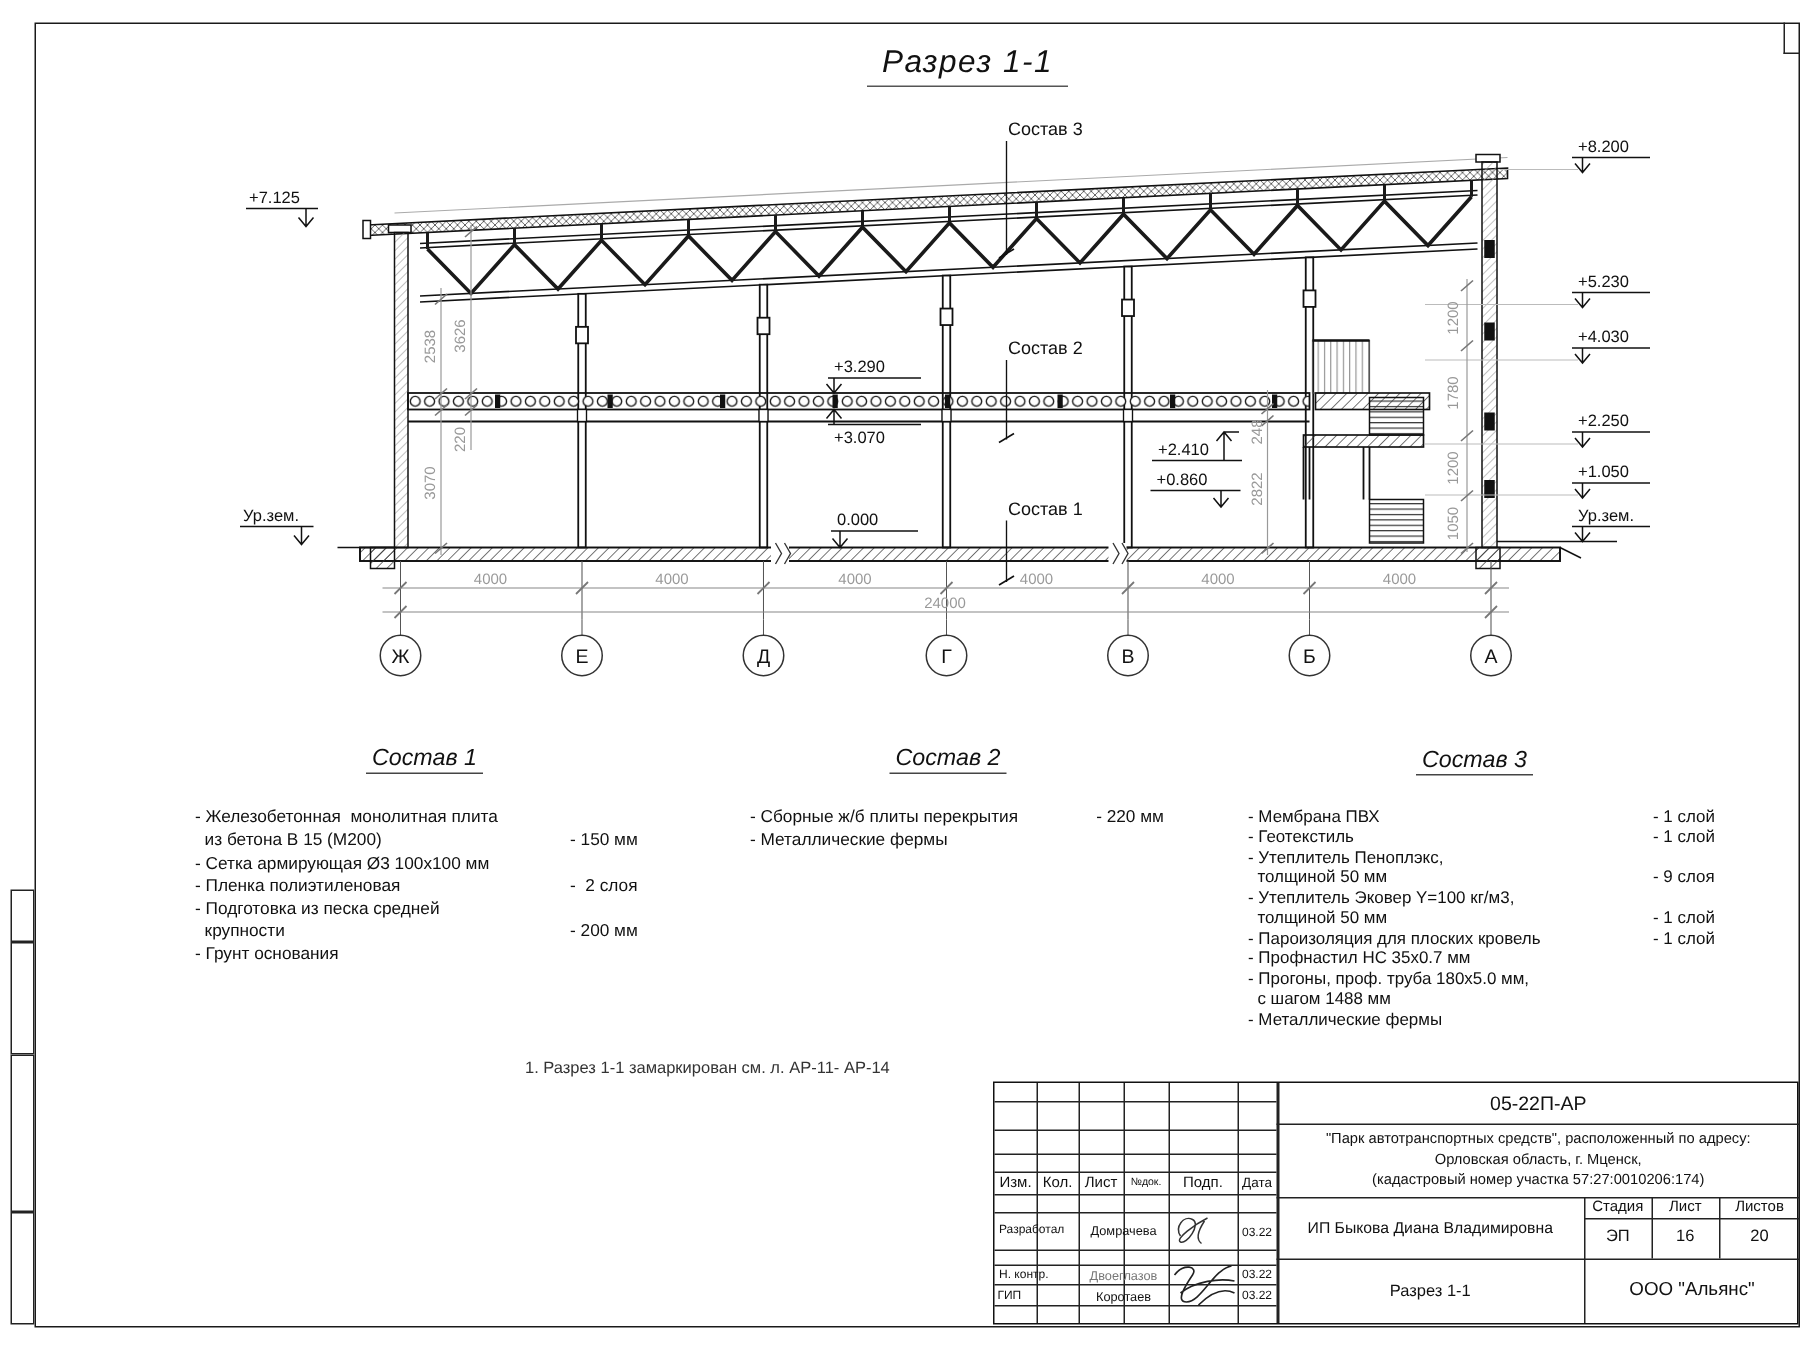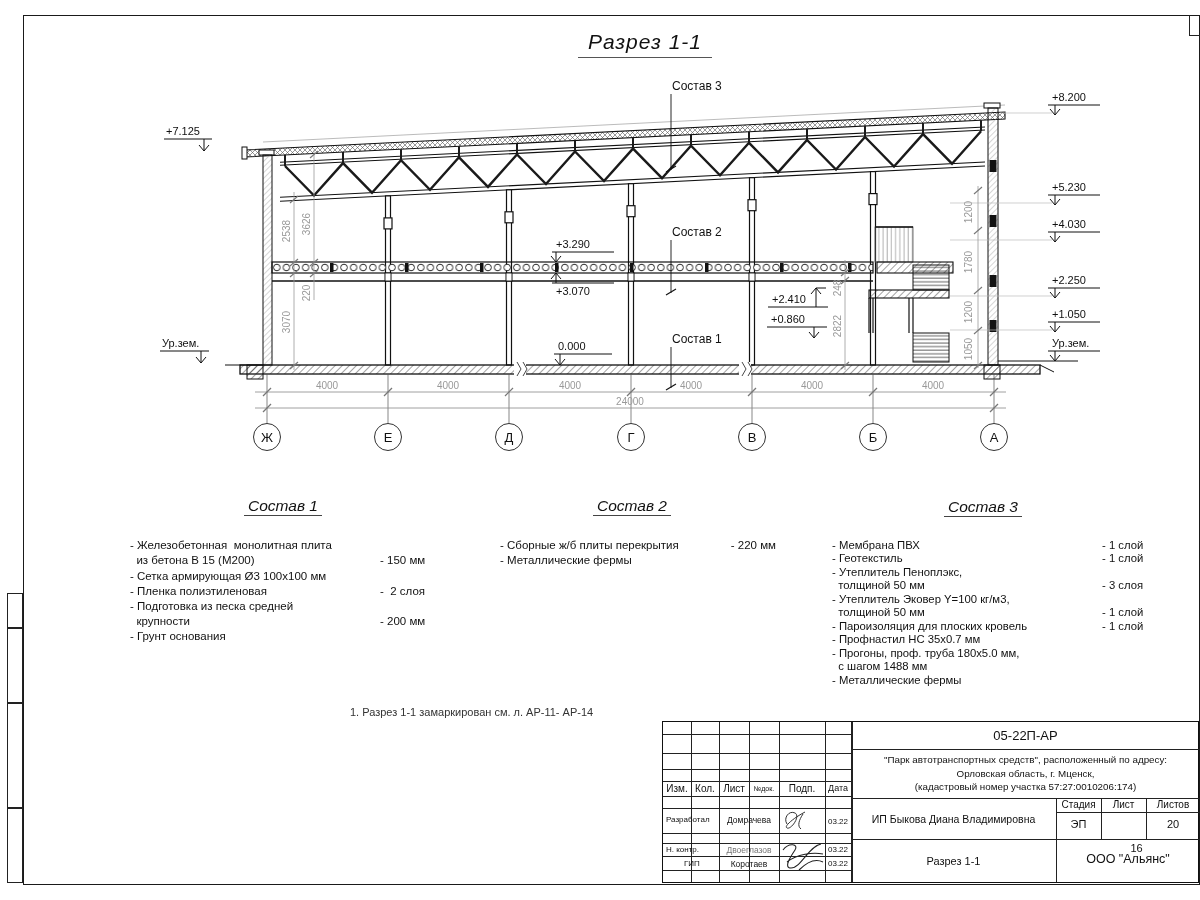--- a/index.html
+++ b/index.html
@@ -388,21 +388,21 @@
   <div class="row">
       <div class="t">- Геотекстиль</div>
       <div class="v">- 1 слой</div>
     </div>
   <div class="row">
       <div class="t">- Утеплитель Пеноплэкс,</div>
       <div class="v"></div>
     </div>
   <div class="row">
       <div class="t">  толщиной 50 мм</div>
-      <div class="v">- 3 слоя</div>
+      <div class="v">- 9 слоя</div>
     </div>
   <div class="row">
       <div class="t">- Утеплитель Эковер Y=100 кг/м3,</div>
       <div class="v"></div>
     </div>
   <div class="row">
       <div class="t">  толщиной 50 мм</div>
       <div class="v">- 1 слой</div>
     </div>
   <div class="row">
@@ -463,21 +463,21 @@
   <div class="txt" style="left:86px;top:63px;width:30px;font-size:7px;">№док.</div>
   <div class="txt" style="left:116px;top:61px;width:46px;font-size:10px;">Подп.</div>
   <div class="txt" style="left:162px;top:61px;width:26px;font-size:9px;">Дата</div>
 
   <div class="txt lft" style="left:3px;top:93px;width:54px;font-size:8px;">Разработал</div>
   <div class="txt" style="left:56px;top:93px;width:60px;font-size:8.5px;">Домрачева</div>
   <div class="txt" style="left:162px;top:95px;width:26px;font-size:8px;">03.22</div>
   <div class="txt lft" style="left:3px;top:123px;width:54px;font-size:8px;">Н. контр.</div>
   <div class="txt gray" style="left:56px;top:123px;width:60px;font-size:8.5px;">Двоеглазов</div>
   <div class="txt" style="left:162px;top:123px;width:26px;font-size:8px;">03.22</div>
-  <div class="txt lft" style="left:21px;top:137px;width:54px;font-size:8px;">ГИП</div>
+  <div class="txt lft" style="left:2px;top:137px;width:54px;font-size:8px;">ГИП</div>
   <div class="txt" style="left:56px;top:137px;width:60px;font-size:8.5px;">Коротаев</div>
   <div class="txt" style="left:162px;top:137px;width:26px;font-size:8px;">03.22</div>
 
   <svg class="abs" style="left:118px;top:84px;" width="44" height="26" viewBox="0 0 44 26">
     <path d="M6,18 C2,12 8,4 14,7 C20,10 10,24 6,22 C2,20 16,10 24,6 M22,8 C18,14 16,20 20,23" fill="none" stroke="#333" stroke-width="1"></path>
   </svg>
   <svg class="abs" style="left:116px;top:118px;" width="48" height="32" viewBox="0 0 48 32">
     <path d="M4,10 C10,2 20,4 16,10 C12,16 4,28 12,28 C22,28 30,6 42,4 M8,22 C18,14 34,12 44,14 M20,30 C28,22 36,18 44,22" fill="none" stroke="#222" stroke-width="1.1"></path>
   </svg>
 
@@ -485,17 +485,17 @@
   <div class="txt" style="left:192px;top:31px;width:341px;font-size:9.8px;line-height:13.5px;">
     <div>"Парк автотранспортных средств",  расположенный по адресу:</div>
     <div>Орловская область, г. Мценск,</div>
     <div>(кадастровый номер участка 57:27:0010206:174)</div>
   </div>
   <div class="txt" style="left:188px;top:91px;width:205px;font-size:10.5px;">ИП Быкова Диана Владимировна</div>
   <div class="txt" style="left:393px;top:77px;width:45px;font-size:10px;">Стадия</div>
   <div class="txt" style="left:438px;top:77px;width:45px;font-size:10px;">Лист</div>
   <div class="txt" style="left:483px;top:77px;width:54px;font-size:10px;">Листов</div>
   <div class="txt" style="left:393px;top:96px;width:45px;font-size:11px;">ЭП</div>
-  <div class="txt" style="left:451px;top:96px;width:45px;font-size:11px;margin-top:24px;">16</div>
+  <div class="txt" style="left:438px;top:96px;width:45px;font-size:11px;">16</div>
   <div class="txt" style="left:483px;top:96px;width:54px;font-size:11px;">20</div>
   <div class="txt" style="left:188px;top:133px;width:205px;font-size:11px;">Разрез 1-1</div>
   <div class="txt" style="left:393px;top:130px;width:144px;font-size:12.5px;">ООО "Альянс"</div>
 </div>
 
 </body></html>

